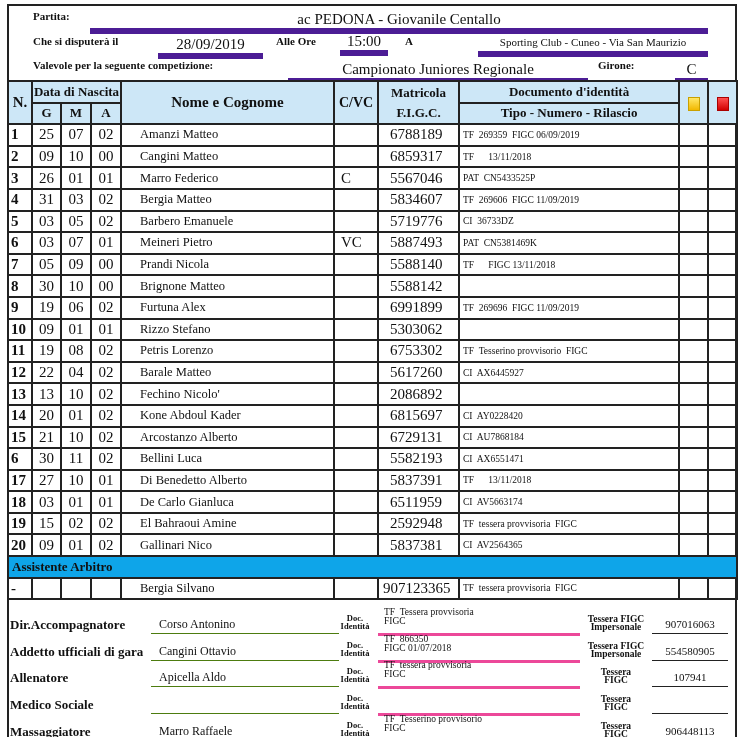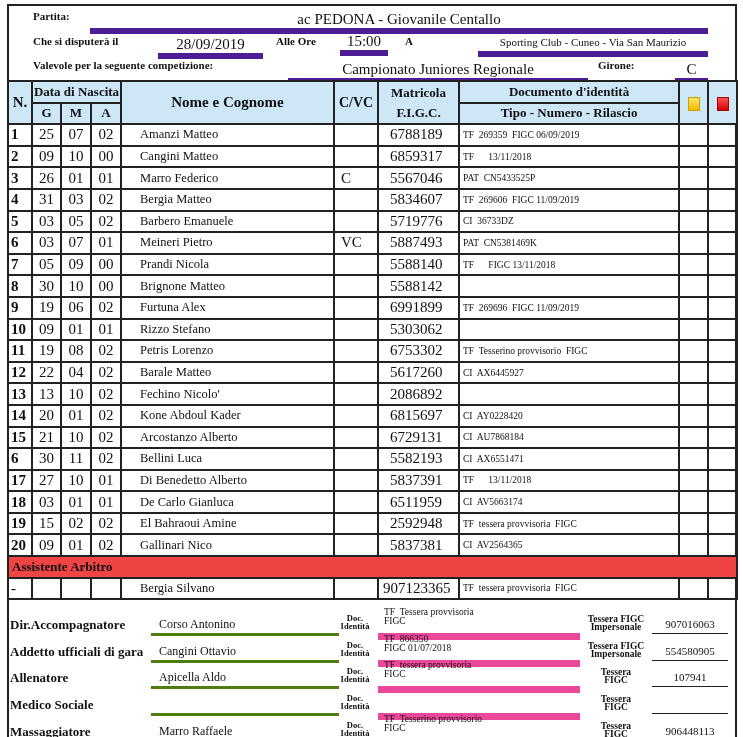--- a/index.html
+++ b/index.html
@@ -22,29 +22,29 @@
   .col-doc { width:220px; } .col-y { width:29px; } .col-r { width:29px; }
   td.num { font-weight:bold; font-size:15px; padding-left:2px !important; }
   td.dt { font-size:15px; text-align:center; }
   td.nm { font-size:12.5px; padding-left:18px !important; }
   td.cvc { font-size:15px; padding-left:6px !important; }
   td.mat { font-size:15px; padding-left:11px !important; }
   td.doc { font-size:9.5px; padding-left:3px !important; white-space:pre !important; }
   .card { display:inline-block; width:10px; height:12px; border:1px solid #9a7; vertical-align:middle; }
   .card.yellow { background:linear-gradient(#ffe766,#f2b800); border-color:#c9a000; }
   .card.red { background:linear-gradient(#ff5050,#d20000); border-color:#a00; }
-  tr.section td { background:#ef4444; font-weight:bold; font-size:13px; padding-left:3px; }
+  tr.section td { background:#0ea5e9; font-weight:bold; font-size:13px; padding-left:3px; }
   .staff { position:absolute; left:7px; width:730px; height:27px; }
   .staff .role { position:absolute; left:3px; top:6px; font-weight:bold; font-size:13px; }
   .staff .person { position:absolute; left:144px; width:180px; top:2px; height:20px;
-                   border-bottom:3px solid #4d7c0f; font-size:12px; padding-left:8px; line-height:22px; }
+                   border-bottom:1px solid #4d7c0f; font-size:12px; padding-left:8px; line-height:22px; }
   .staff .doclbl { position:absolute; left:327px; top:3px; width:42px; font-weight:bold;
                    font-size:8.5px; line-height:8px; text-align:center; }
   .staff .docval { position:absolute; left:371px; width:196px; top:-3px; height:25px;
-                   border-bottom:7px solid #ec4899; font-size:9.5px; line-height:9px; padding-left:6px;
+                   border-bottom:3px solid #ec4899; font-size:9.5px; line-height:9px; padding-left:6px;
                    white-space:pre; }
   .staff .teslbl { position:absolute; left:575px; top:4px; width:68px; font-weight:bold;
                    font-size:9.5px; line-height:8px; text-align:center; }
   .staff .tesval { position:absolute; left:645px; top:2px; width:76px; height:20px;
                    border-bottom:1px solid #222; font-size:11px; line-height:22px; text-align:center; }
 </style>
 </head>
 <body>
 
 <div class="sheet"></div>

